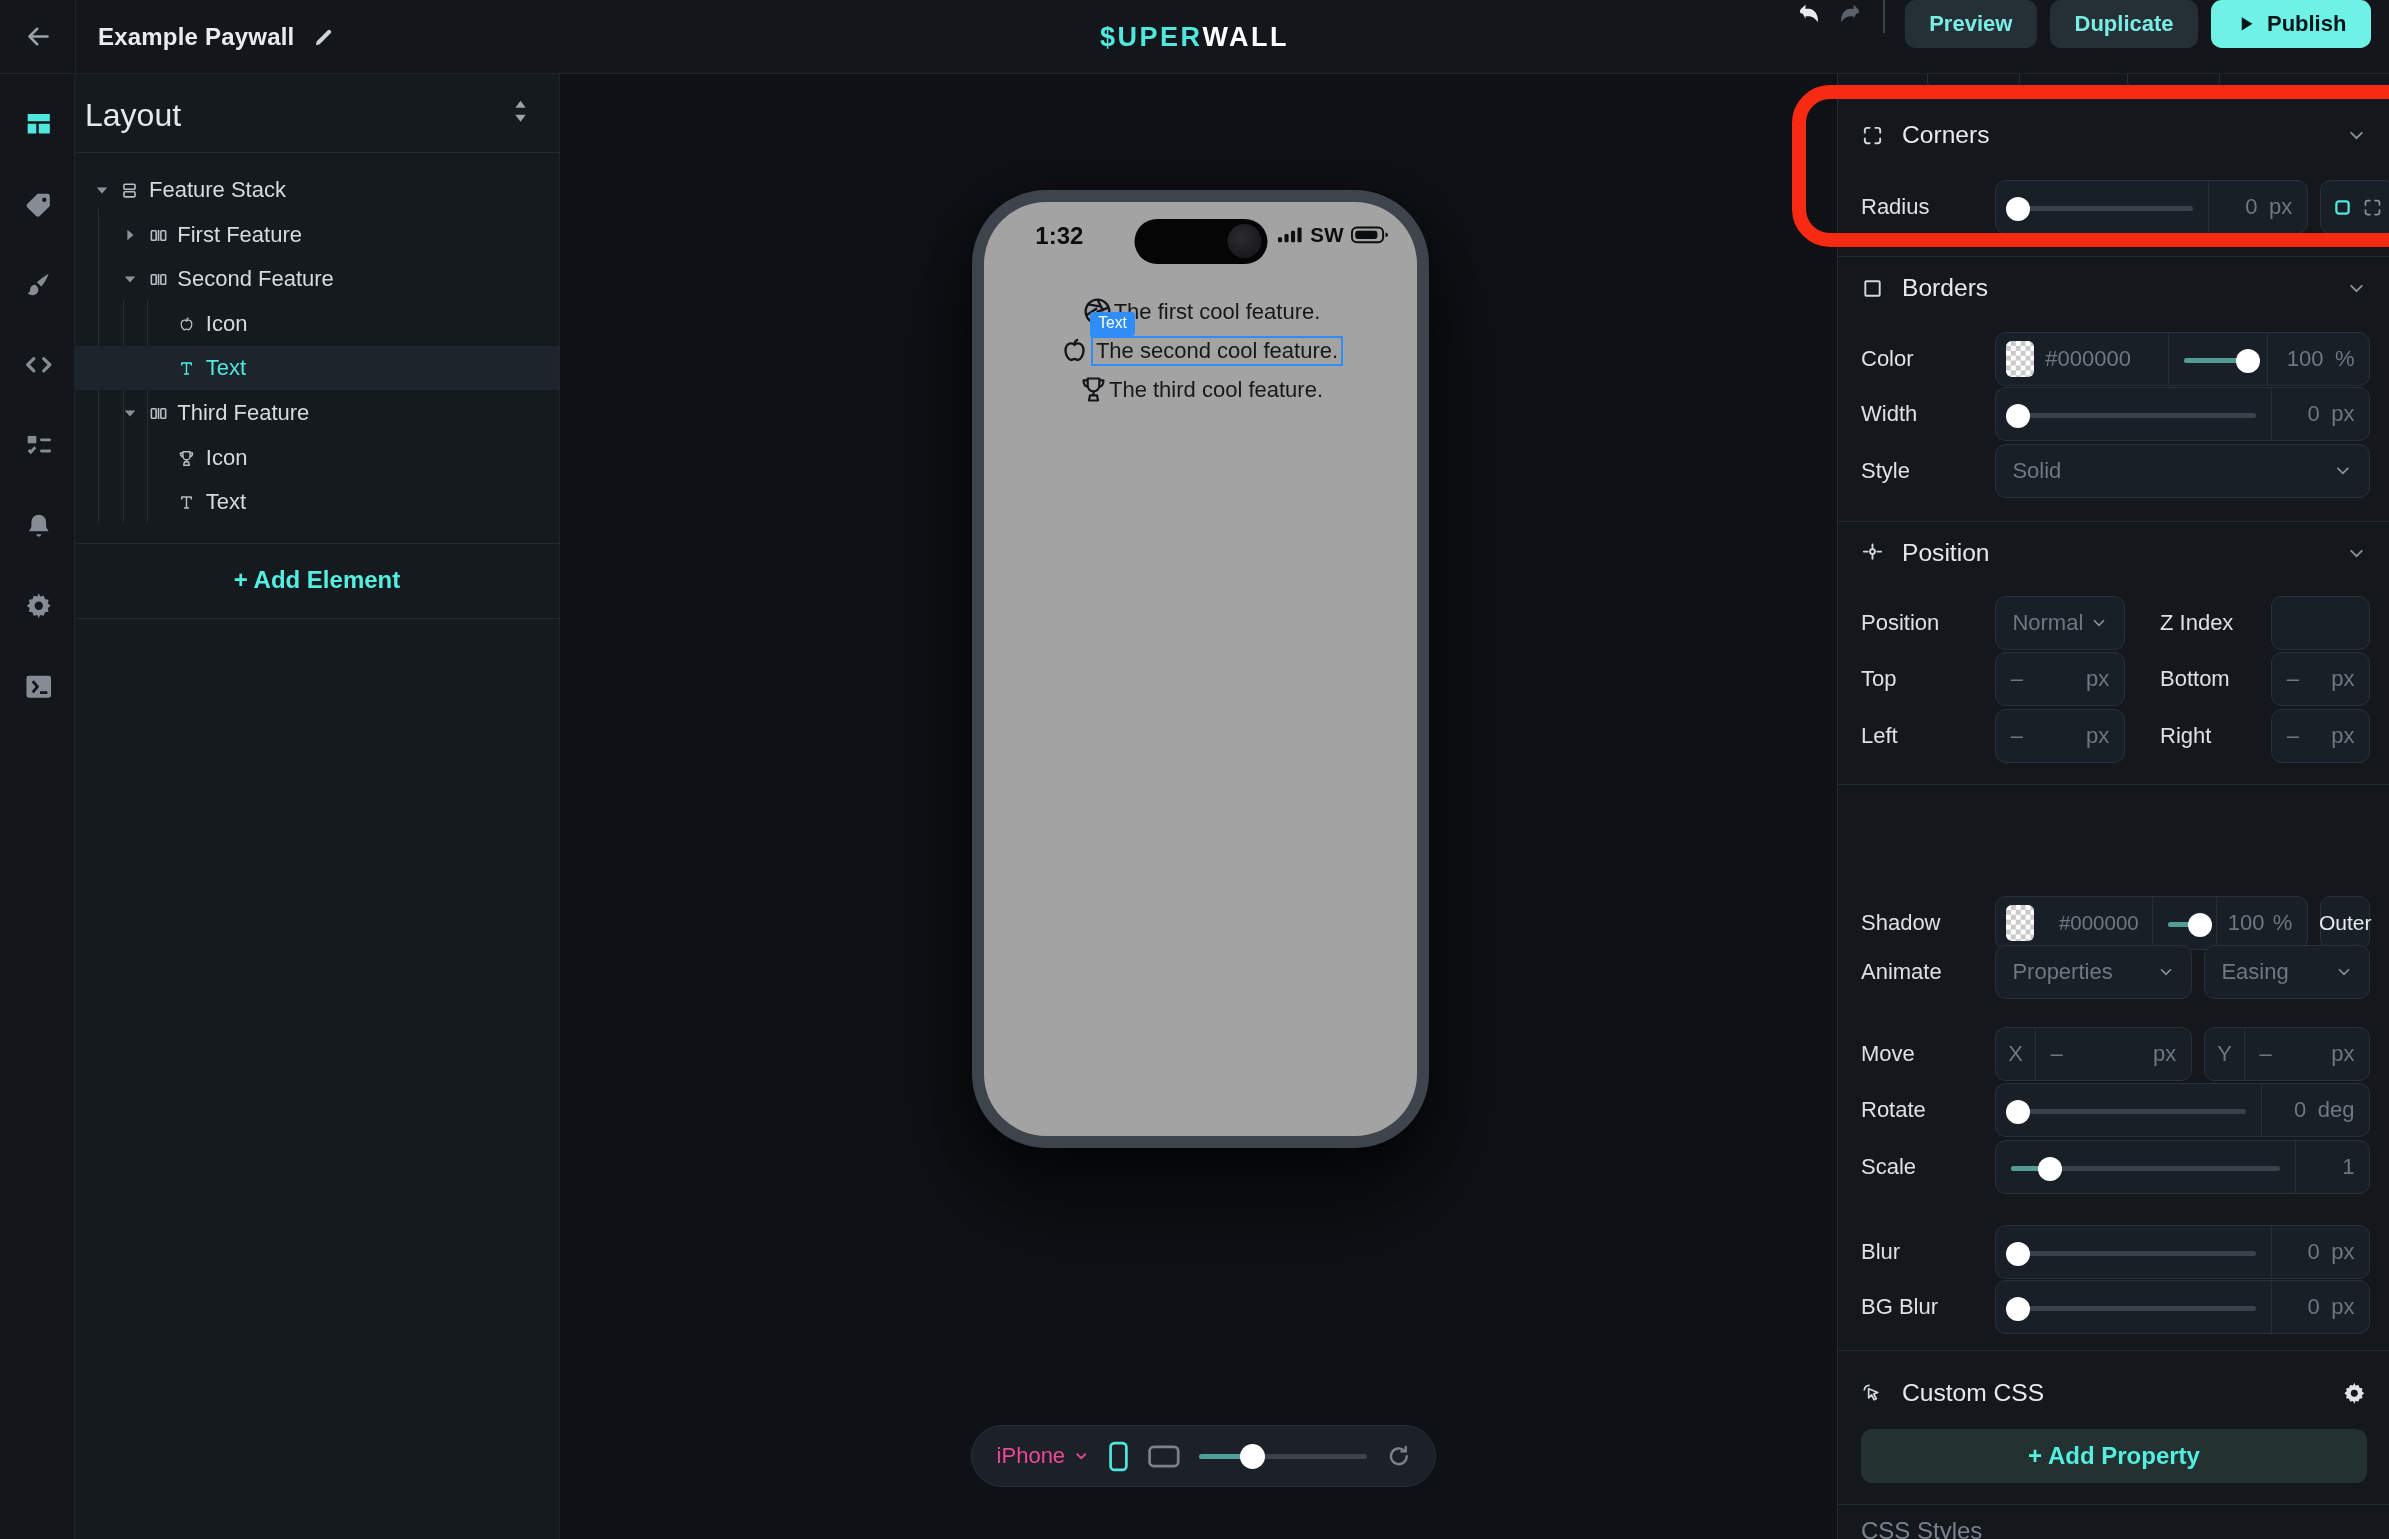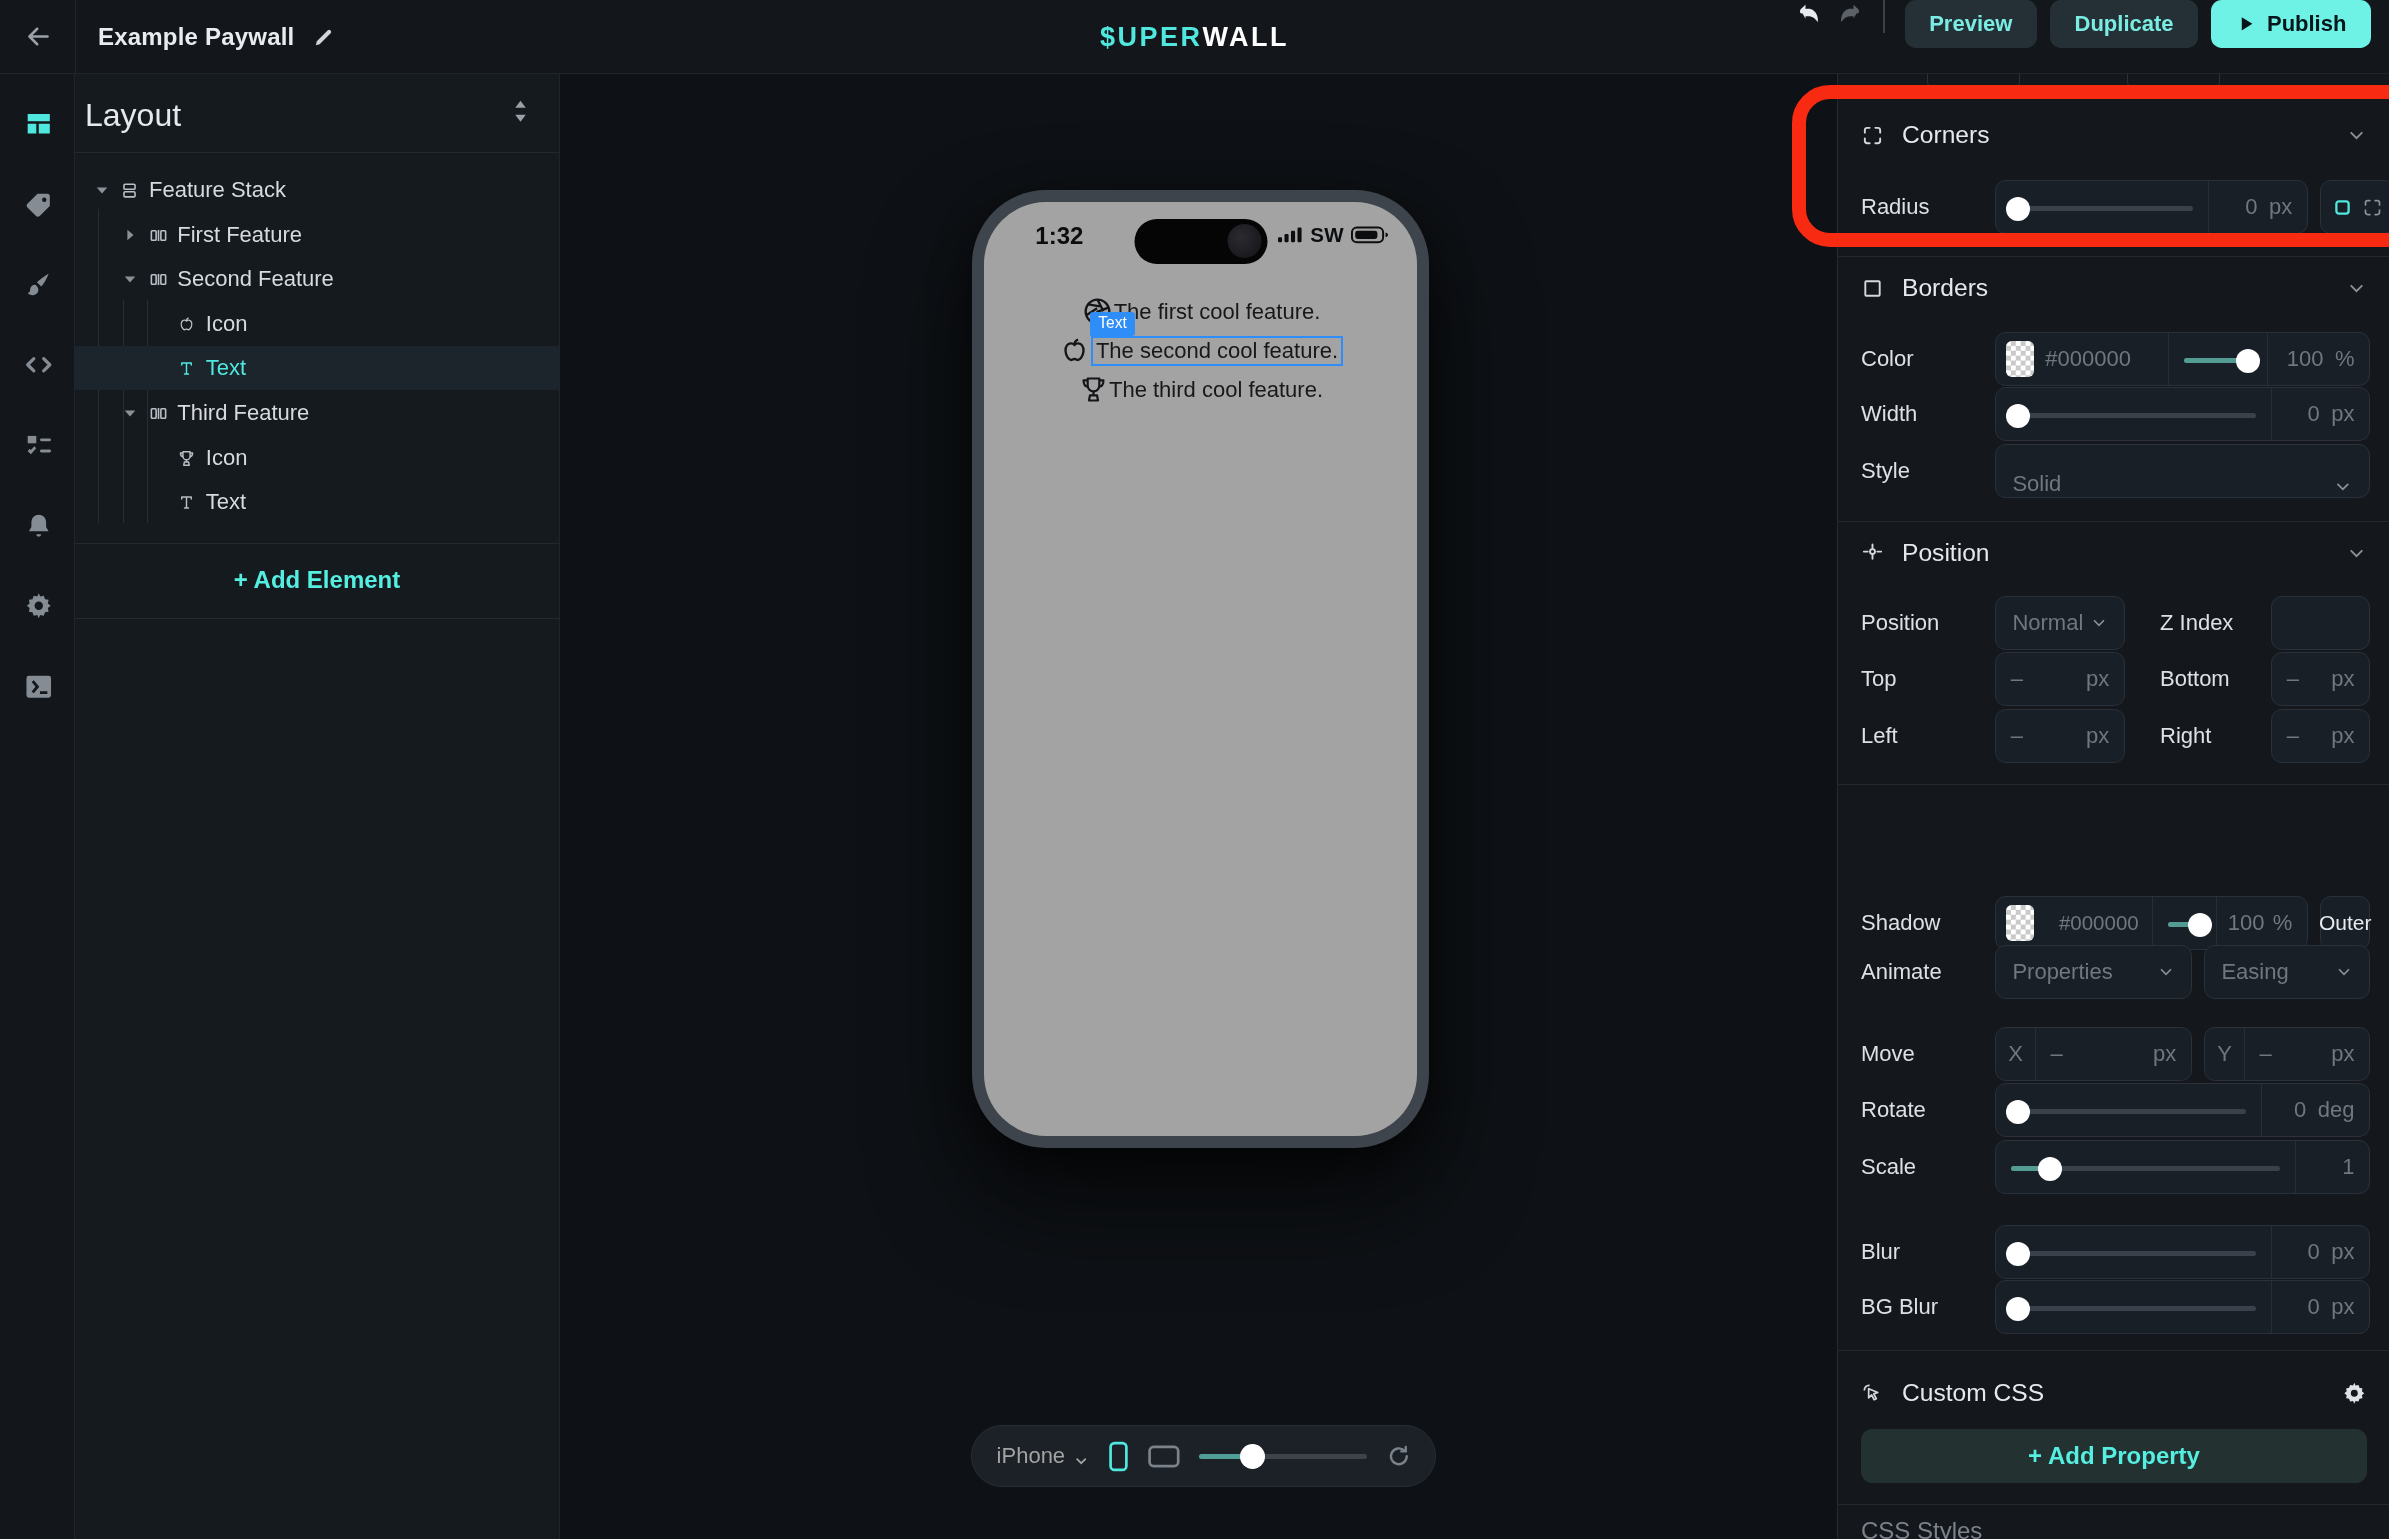--- a/index.html
+++ b/index.html
@@ -63,21 +63,21 @@
   .features { position:absolute; left:0; top:90px; width:100%; display:flex; flex-direction:column; align-items:center; }
   .feat-row { height:39px; display:flex; align-items:center; color:#141518; }
   .feat-row .ftxt { font-size:22px; color:#17181a; }
   .sel-wrap { position:relative; border:2.5px solid #2f8df8; padding:0 3.3px; }
   .sel-badge { position:absolute; left:-2.5px; top:-26px; background:#2f8df8; color:#fff;
                font-size:15.6px; padding:2.5px 8.2px 3.3px; border-radius:3.3px 3.3px 3.3px 0; }
   
   #dev-toolbar { position:absolute; left:411px; top:1351px; width:465px; height:62px;
                  background:#1b2127; border:0.8px solid #262d34; border-radius:33px;
                  display:flex; align-items:center; padding:0 24.6px; gap:19.7px; }
-  .dev-name { display:flex; align-items:flex-end; gap:8.2px; color:#a3a3a3; font-size:22px; cursor:pointer; }
+  .dev-name { display:flex; align-items:center; gap:8.2px; color:#ec4899; font-size:22px; cursor:pointer; }
   .zoomslider { position:relative; width:174px; height:26px; }
   .zoomslider .ztrack { position:absolute; left:0; right:0; top:10.7px; height:5.7px; background:#3c434b; border-radius:3.3px; }
   .zoomslider .zfill { position:absolute; left:0; top:10.7px; height:5.7px; background:#4f9e97; border-radius:3.3px; }
   .zoomslider .zthumb { position:absolute; top:0.8px; width:25.4px; height:25.4px; background:#fff; border-radius:50%; }
 
   
   #rightpanel { position:absolute; left:1837px; top:74px; width:553px; height:1466px;
                 background:#14181d; border-left:0.8px solid #262b31; }
   .rp-row { position:absolute; left:23px; right:19.7px; height:54px; display:flex; align-items:center; }
   .rp-title { display:flex; align-items:center; gap:18px; color:#e6e9ec; font-size:24.6px; }
@@ -489,21 +489,21 @@
         </div>
       <div class="vdiv"></div>
       <div class="valcell" style="width:98px;">
         <span class="muted">0</span>
         <span class="muted">px</span>
       </div>
     </div>
   </div>
   <div class="rp-row" style="top:370px;">
     <span class="rp-lbl">Style</span>
-    <div class="ctl selbox" style="left:134px;right:0;align-items:flex-end;">
+    <div class="ctl selbox" style="left:134px;right:0;">
       <span class="muted">Solid</span>
       <span style="color:#8a9199;display:flex;">
           <svg width="19.7" height="19.7" viewBox="0 0 24 24" fill="none" stroke="currentColor" stroke-width="2.2" stroke-linecap="round">
             <path d="M6 9l6 6 6-6"></path>
           </svg>
         </span>
     </div>
   </div>
 
   <div class="hline" style="top:447px;"></div>

